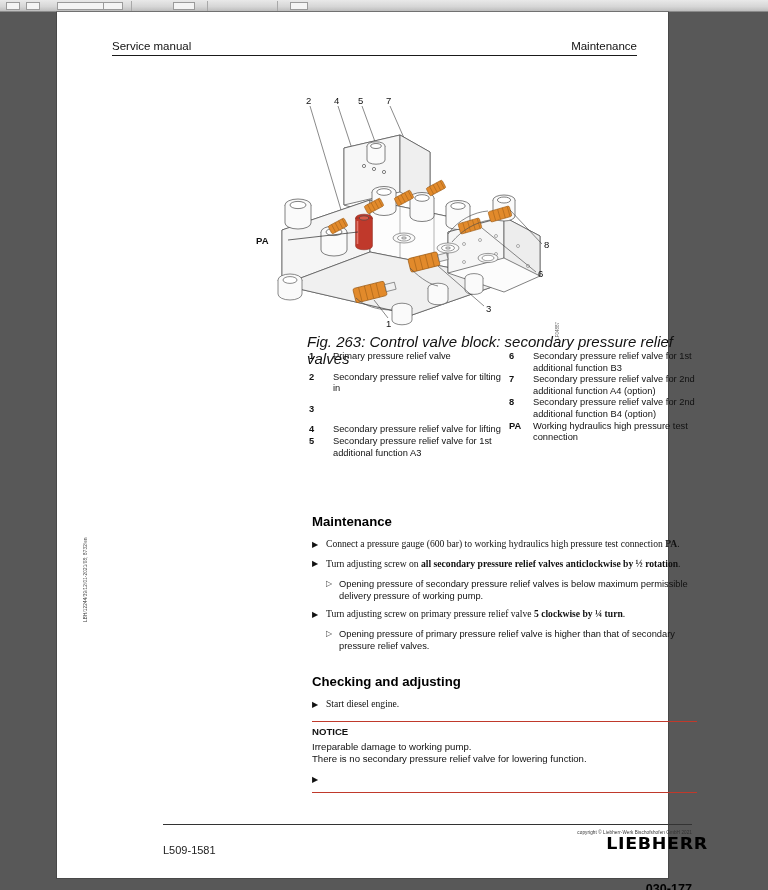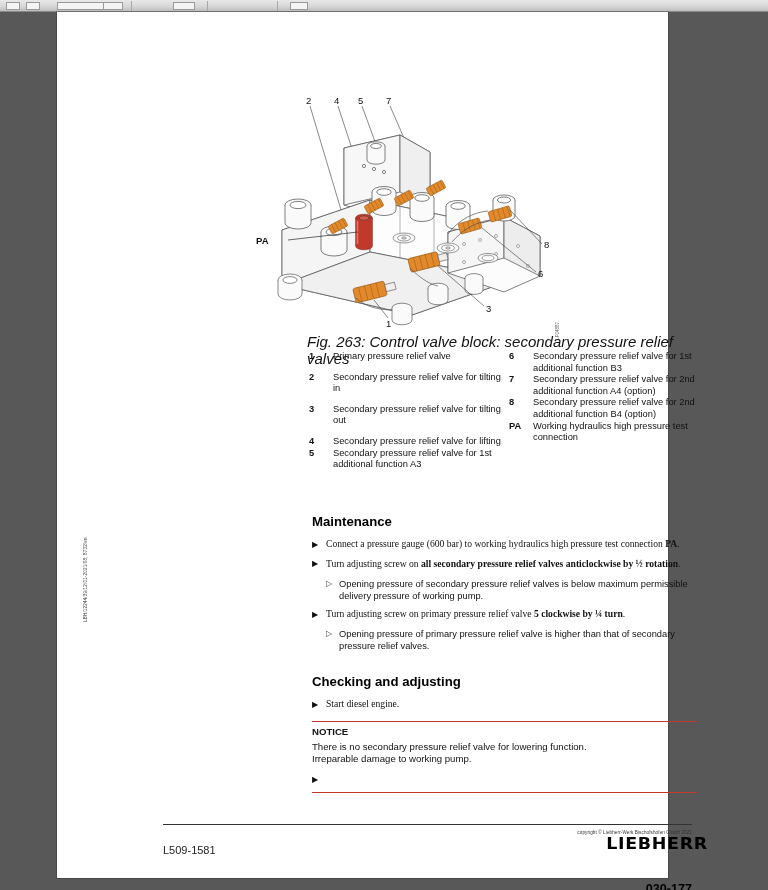--- a/index.html
+++ b/index.html
@@ -189,20 +189,24 @@
   <div class="tb-sep" style="left:131px;"></div>
   <div class="tb-chip" style="left:173px;width:22px;"></div>
   <div class="tb-sep" style="left:207px;"></div>
   <div class="tb-sep" style="left:277px;"></div>
   <div class="tb-chip" style="left:290px;width:18px;"></div>
 </div>
 <div id="viewer-bg"></div>
 
 <div id="page-sheet">
 
+  <div id="page-header">
+    <span>Service manual</span>
+    <span>Maintenance</span>
+  </div>
 
   <div id="spine-code">LBH/12244/39/12/01-2021/08; 8732/en</div>
 
   <div id="figure-area">
     <svg id="figure-svg" width="300" height="250" viewBox="0 0 300 250">
       <g stroke="#4a4a4a" stroke-width="0.7" fill="#ffffff" stroke-linejoin="round">
 
         <g stroke="#3a3a3a" stroke-width="0.6" fill="none">
           <line x1="58" y1="26" x2="95" y2="150"></line>
           <line x1="86" y1="26" x2="120" y2="130"></line>
@@ -425,21 +429,20 @@
       <div class="legend-item">
         <span class="legend-key">1</span>
         <span class="legend-txt">Primary pressure relief valve</span>
       </div>
       <div class="legend-item">
         <span class="legend-key">2</span>
         <span class="legend-txt">Secondary pressure relief valve for tilting in</span>
       </div>
       <div class="legend-item">
         <span class="legend-key">3</span>
-        <span class="legend-txt">Secondary pressure relief valve for tilting out</span>
       </div>
       <div class="legend-item tight">
         <span class="legend-key">4</span>
         <span class="legend-txt">Secondary pressure relief valve for lifting</span>
       </div>
       <div class="legend-item">
         <span class="legend-key">5</span>
         <span class="legend-txt">Secondary pressure relief valve for 1st additional function A3</span>
       </div>
     </div>
@@ -490,22 +493,22 @@
   <div class="sect-head" id="check-head">Checking and adjusting</div>
   <div class="block" id="check-block" style="top:686px;">
       <div class="step">
         <span class="step-marker">▶</span>
         <span class="step-text"><span>Start diesel engine.</span></span>
       </div>
     </div>
 
   <div id="notice">
     <div id="notice-title">NOTICE</div>
+    <div class="notice-line">Irreparable damage to working pump.</div>
     <div class="notice-line">There is no secondary pressure relief valve for lowering function.</div>
-    <div class="notice-line">Irreparable damage to working pump.</div>
     <div id="notice-step">
       <span class="step-marker">▶</span>
     </div>
   </div>
 
   <div id="footer-rule"></div>
   <div id="footer">
     <div id="footer-left">L509-1581</div>
     <div id="footer-center">
       <div id="copyright">copyright © Liebherr-Werk Bischofshofen GmbH 2021</div>

